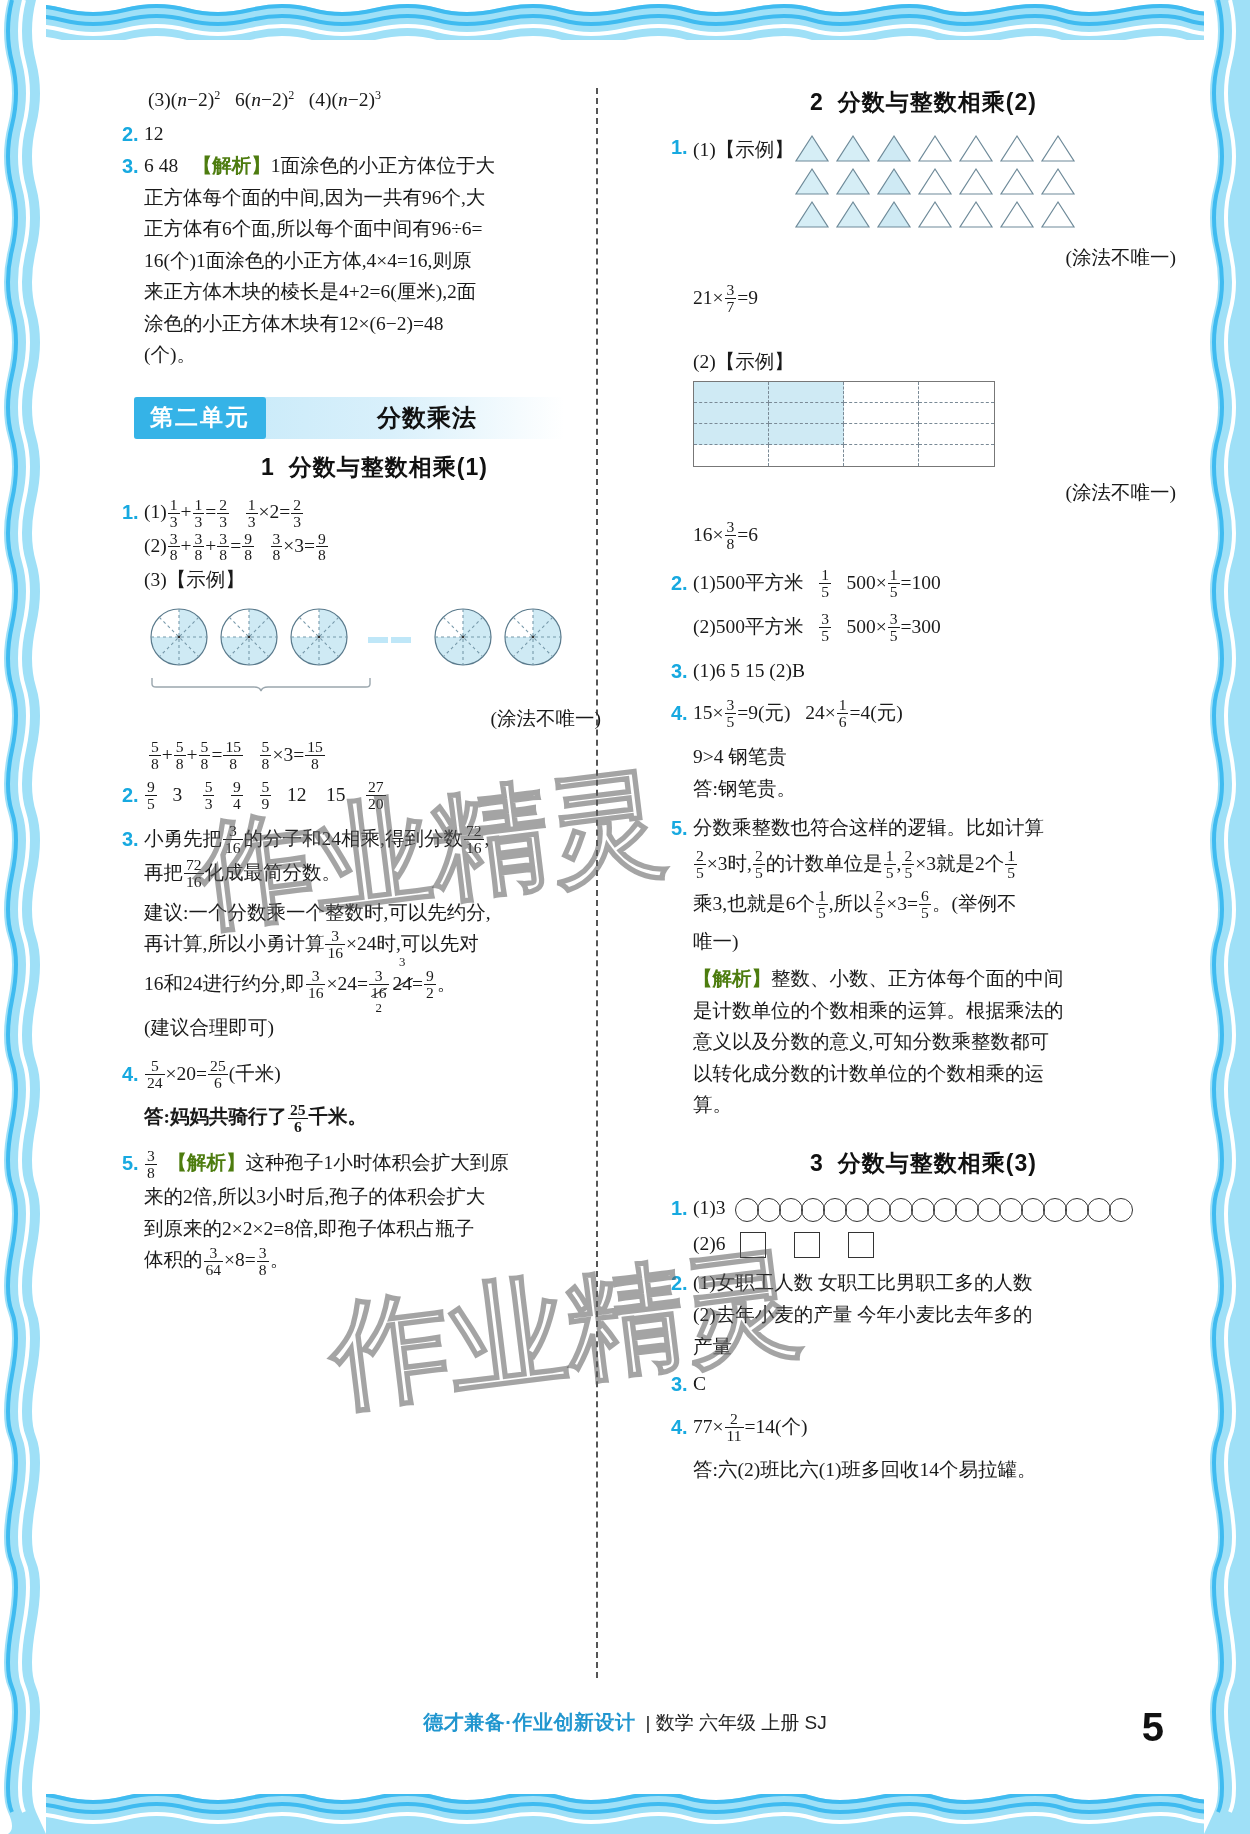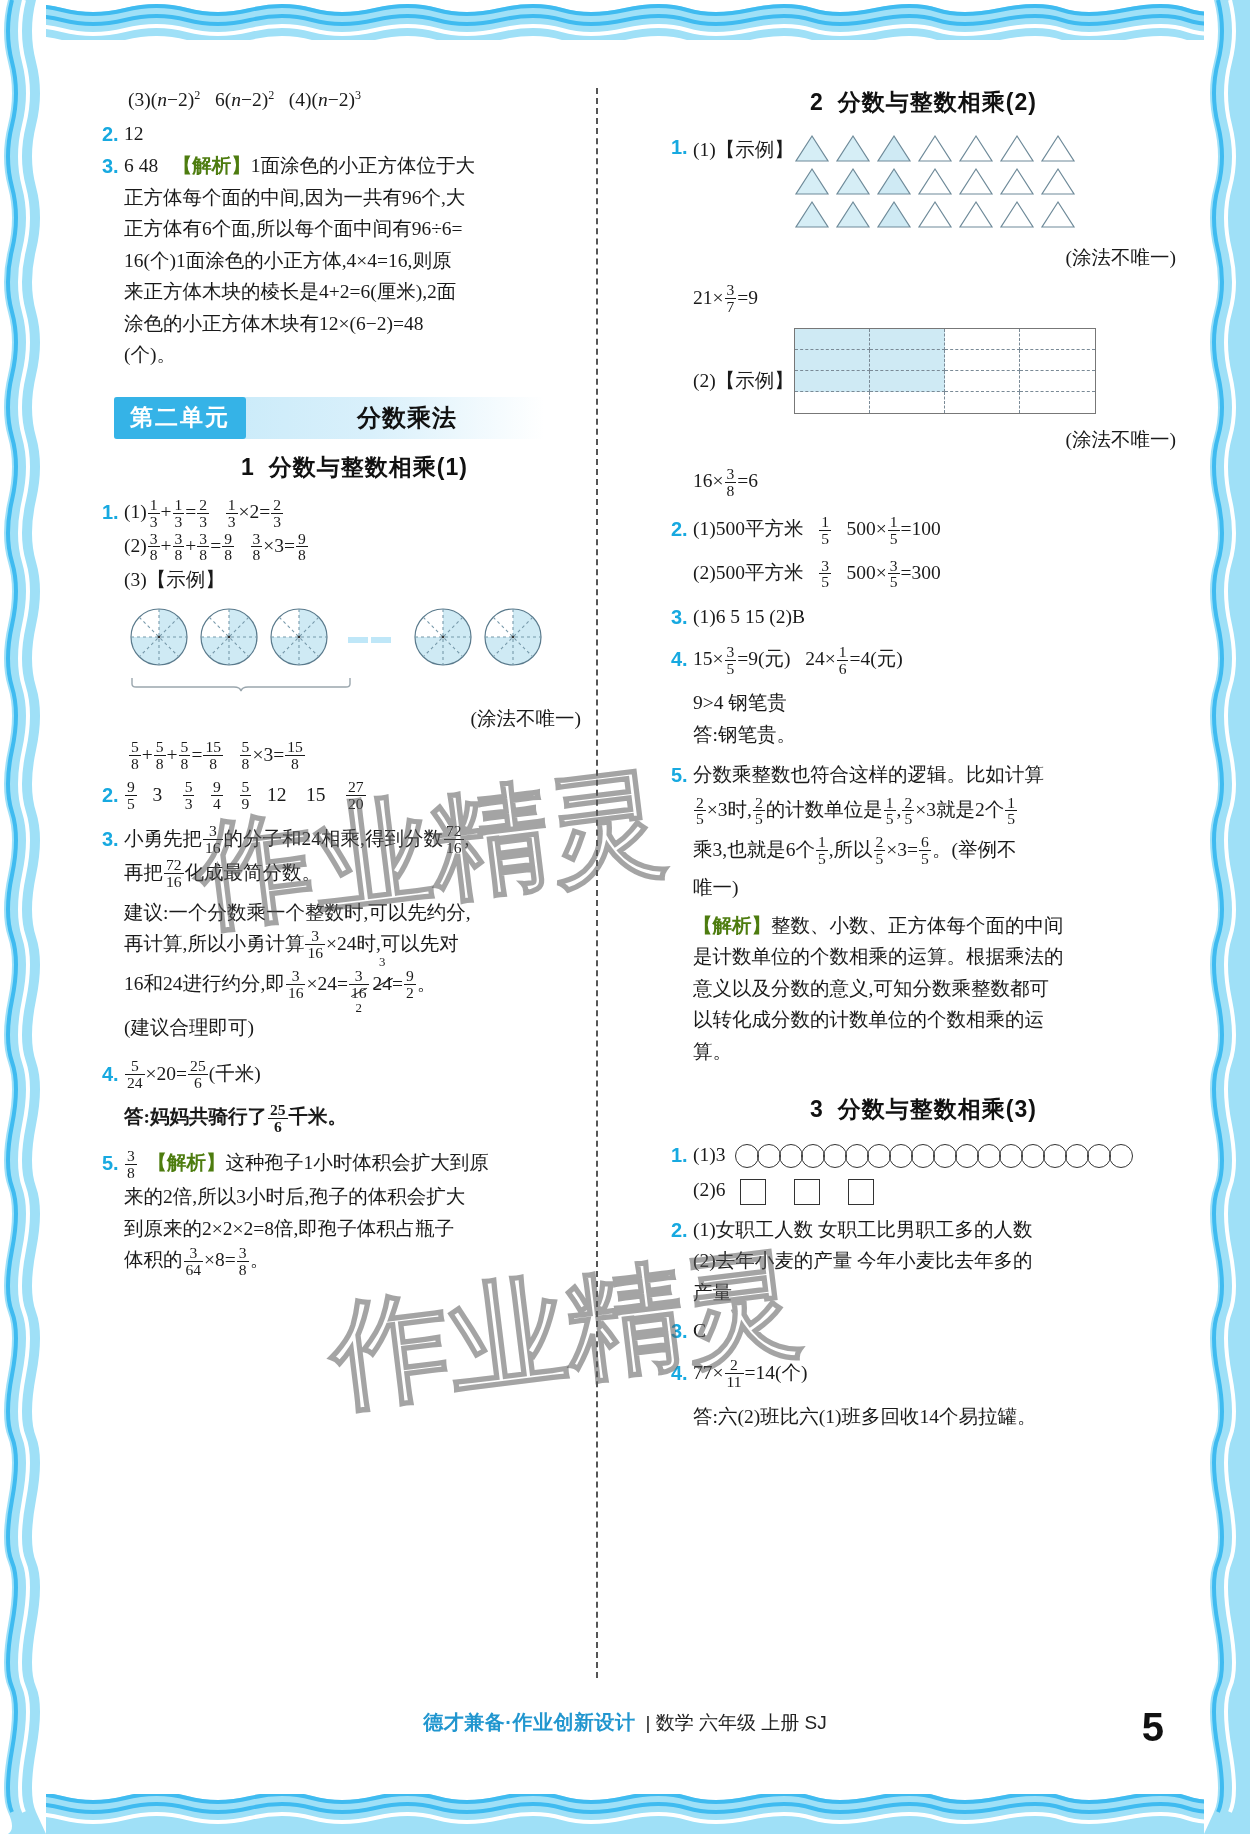--- a/index.html
+++ b/index.html
@@ -46,21 +46,21 @@
     width:1160px; height:1600px;
   }
   .col {
     position:absolute;
     top:0;
     width:505px;
     font-size:19.5px;
     line-height:1.62;
     color:#1a1a1a;
   }
-  .col-left  { left:16px; }
+  .col-left  { left:36px; }
   .col-right { left:585px; }
   .divider {
     position:absolute;
     left:556px; top:48px;
     width:0; height:1590px;
     border-left:2px dashed #555;
   }
 
   
   .line { display:block; white-space:nowrap; }
@@ -651,21 +651,21 @@
 
             <span class="rightnote" style="margin-top:10px;">(涂法不唯一)</span>
 
             <span class="line" style="margin-top:8px;">
               21×<span class="frac">
                   <span class="num">3</span>
                   <span class="den">7</span>
                 </span>=9
             </span>
 
-            <div style="display:flex; align-items:center; margin-top:8px;">
+            <div style="display:flex; align-items:flex-start; margin-top:8px;flex-direction:column;">
               <span style="white-space:nowrap; padding-top:22px;">
                 <span>(2)</span><span>【示例】</span>
               </span>
               <span class="grid-fig" style="grid-template-columns:repeat(4,1fr); grid-template-rows:repeat(4,1fr);">
                 <span class="gcell filled"></span>
                 <span class="gcell filled"></span>
                 <span class="gcell"></span>
                 <span class="gcell lastc"></span>
                 <span class="gcell filled"></span>
                 <span class="gcell filled"></span>

